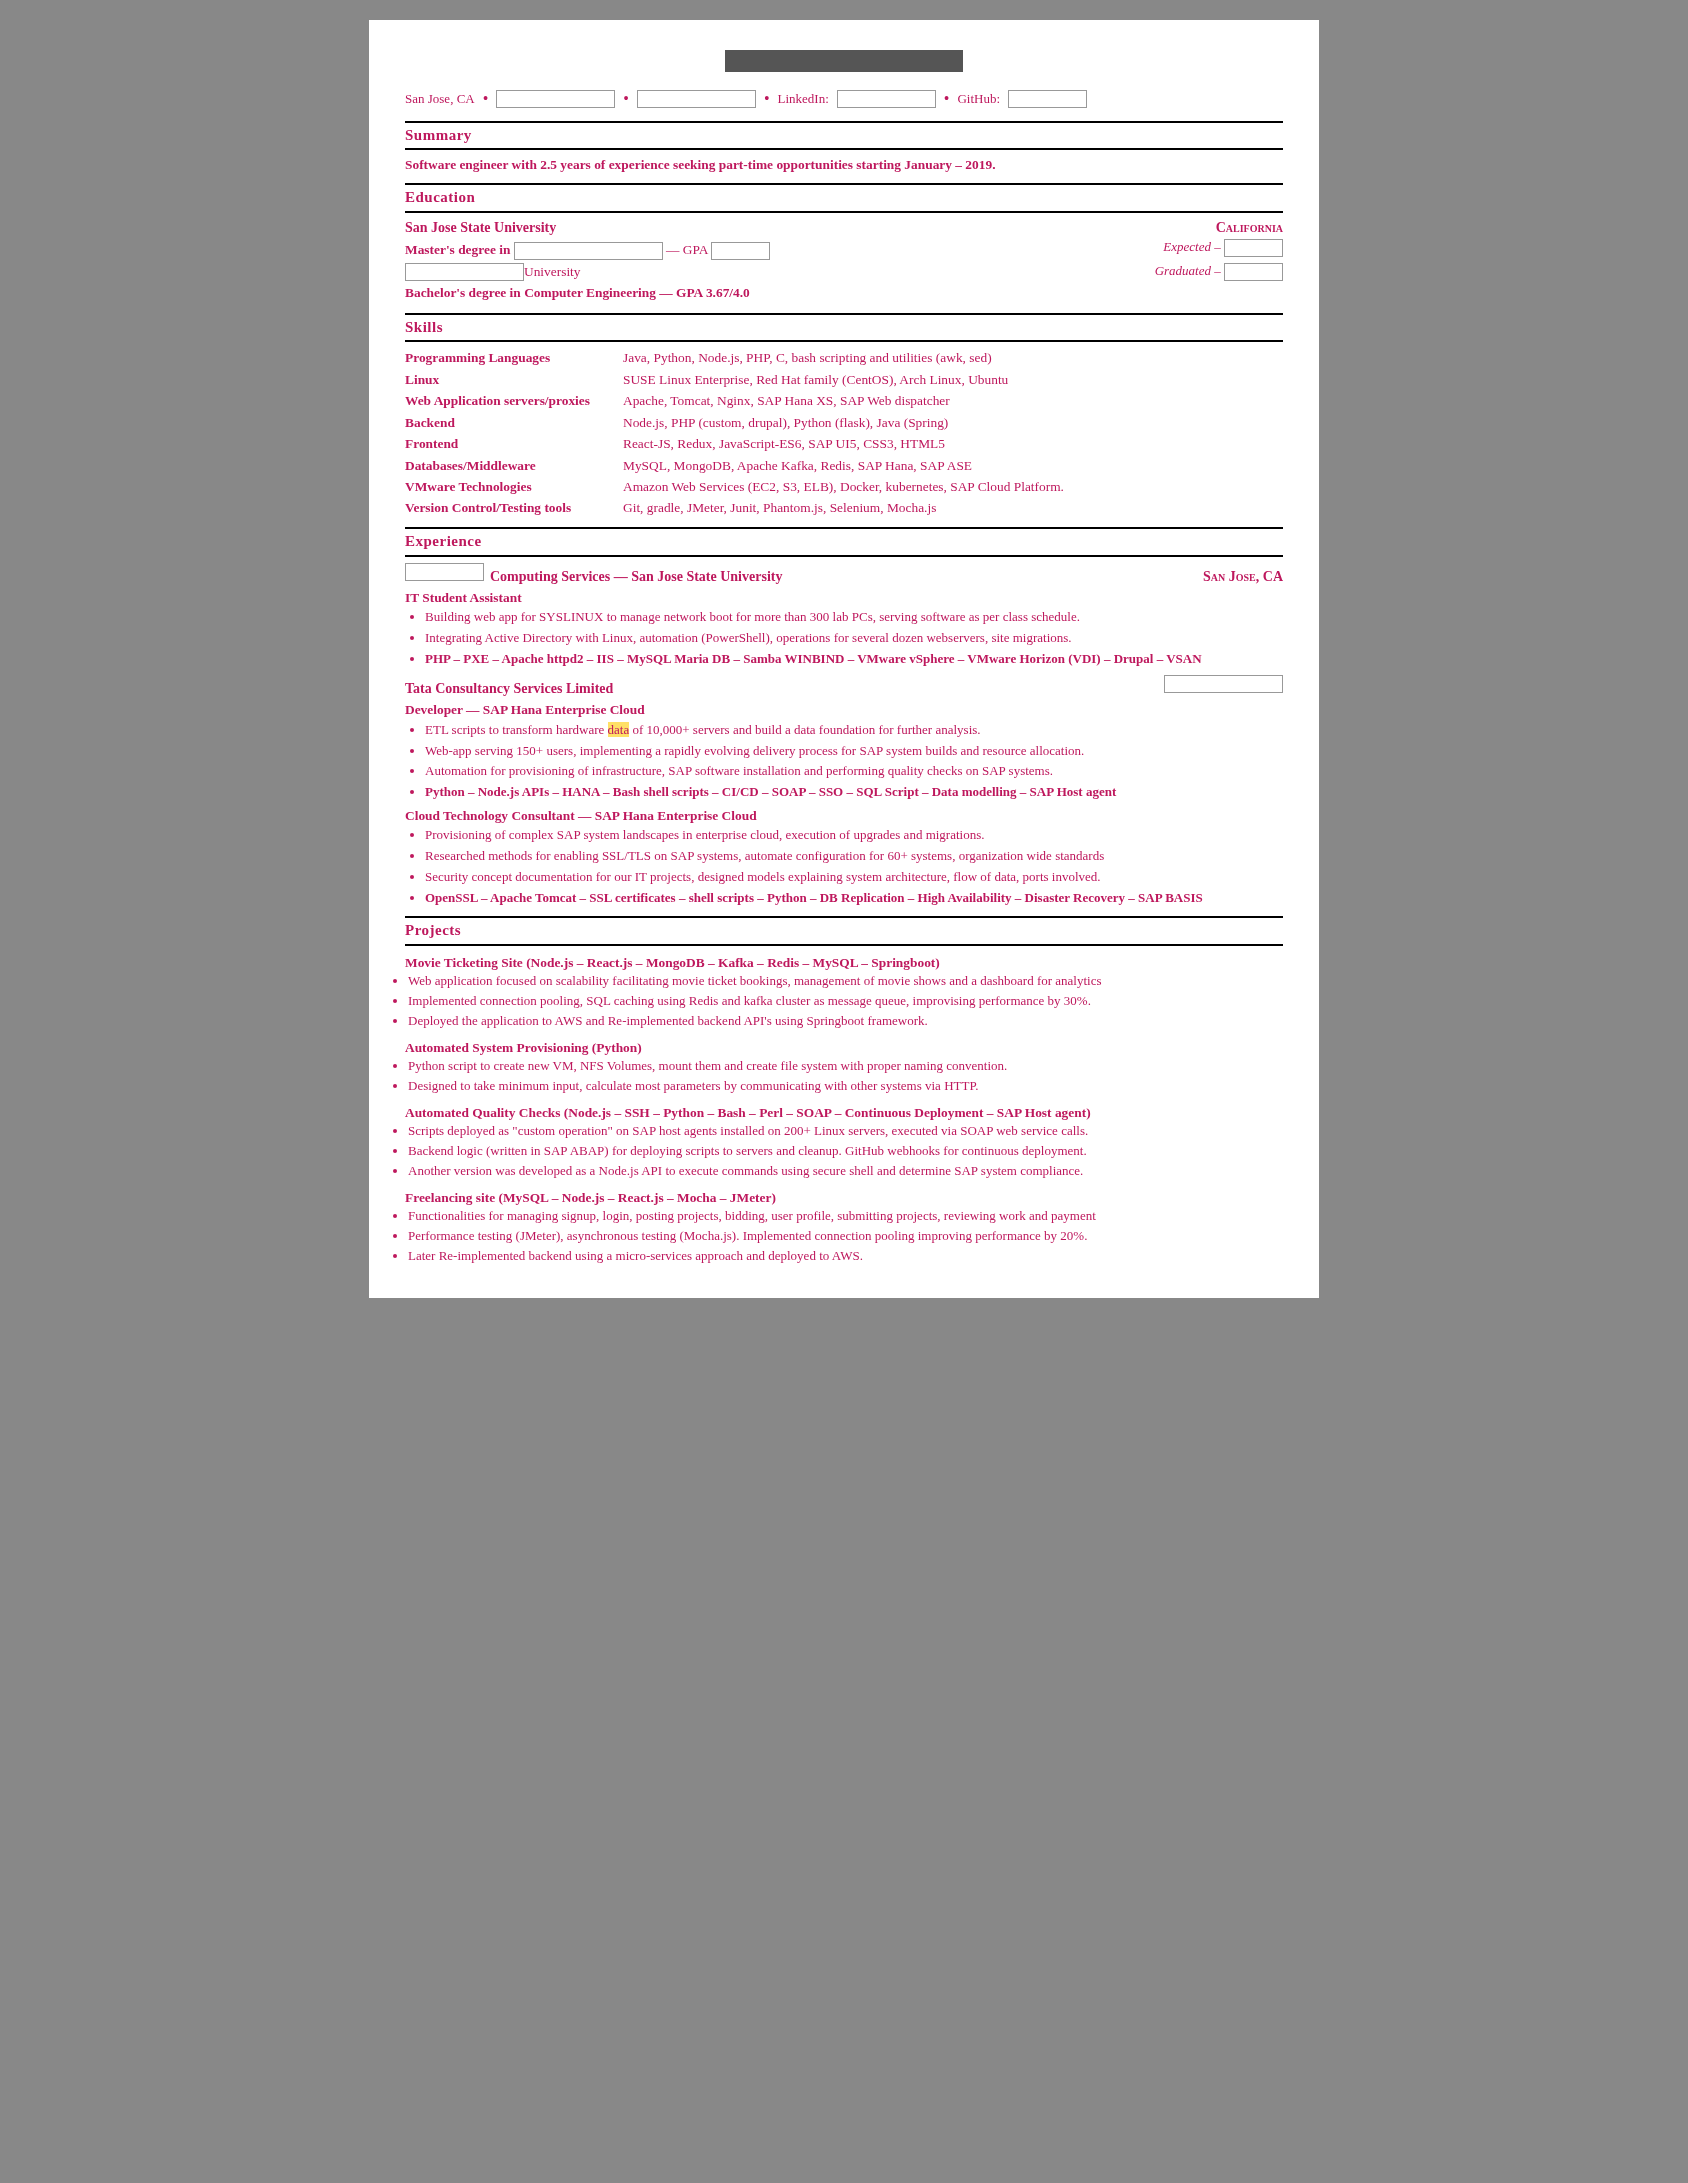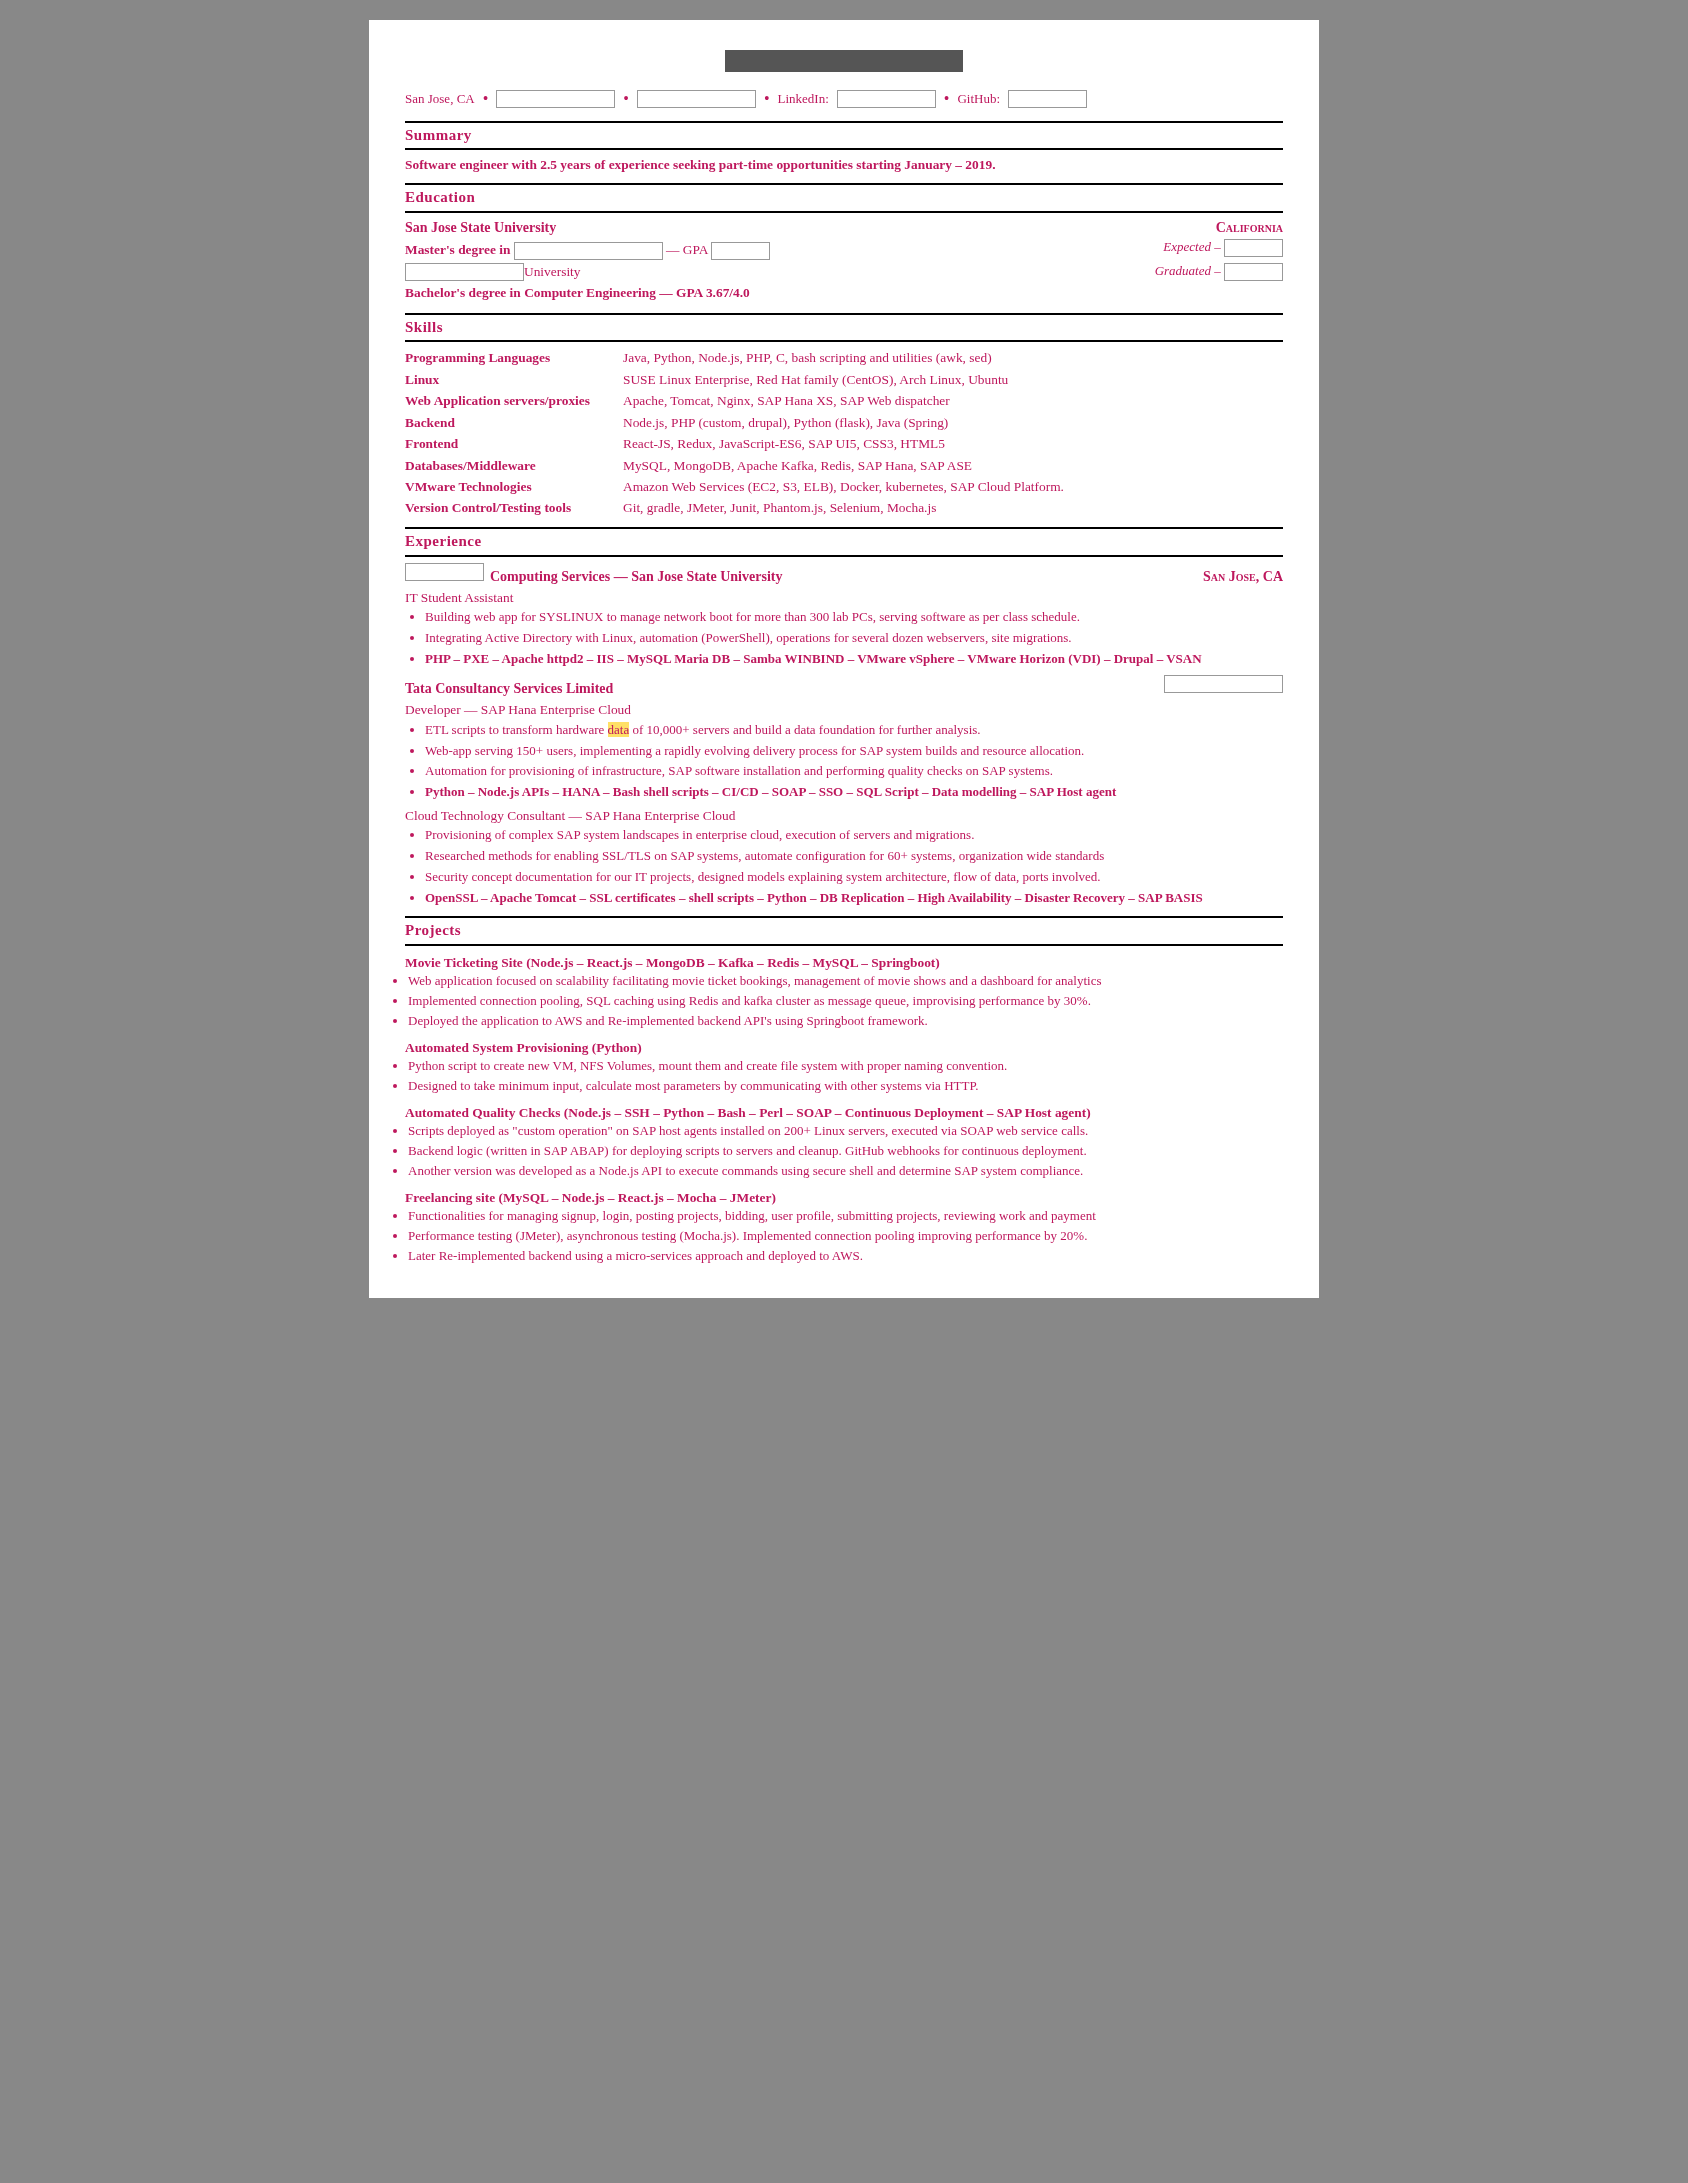--- a/index.html
+++ b/index.html
@@ -83,21 +83,21 @@
     .skills-table td:first-child { font-weight: bold; width: 218px; padding-right: 10px; }
     
     .exp-company-row {
       display: flex;
       justify-content: space-between;
       align-items: baseline;
       margin-top: 6px;
     }
     .exp-company { font-weight: bold; font-size: 14px; }
     .exp-location { font-variant: small-caps; font-size: 14px; font-weight: bold; }
-    .exp-title { font-weight: normal; font-size: 13.4px; margin: 1px 0; }
+    .exp-title { font-weight: bold; font-size: 13.4px; margin: 1px 0; }
     .exp-bullets { margin-left: 20px; margin-bottom: 4px; }
     .exp-bullets li { margin-bottom: 2px; font-size: 13px; }
     
     .project-title { font-weight: bold; font-size: 13.4px; margin-top: 7px; }
     .project-title span { font-weight: normal; }
     .project-bullets { margin-left: 3px; margin-bottom: 2px; }
     .project-bullets li { font-size: 13px; margin-bottom: 1px; }
     .highlight { background: #ffe066; }
   </style>
 </head>
@@ -226,21 +226,21 @@
   <div class="exp-title">Developer — SAP Hana Enterprise Cloud</div>
   <ul class="exp-bullets">
     <li>ETL scripts to transform hardware <span class="highlight">data</span> of 10,000+ servers and build a data foundation for further analysis.</li>
     <li>Web-app serving 150+ users, implementing a rapidly evolving delivery process for SAP system builds and resource allocation.</li>
     <li>Automation for provisioning of infrastructure, SAP software installation and performing quality checks on SAP systems.</li>
     <li><strong>Python – Node.js APIs – HANA – Bash shell scripts – CI/CD – SOAP – SSO – SQL Script – Data modelling – SAP Host agent</strong></li>
   </ul>
 
   <div class="exp-title">Cloud Technology Consultant — SAP Hana Enterprise Cloud</div>
   <ul class="exp-bullets">
-    <li>Provisioning of complex SAP system landscapes in enterprise cloud, execution of servers and migrations.</li>
+    <li>Provisioning of complex SAP system landscapes in enterprise cloud, execution of upgrades and migrations.</li>
     <li>Researched methods for enabling SSL/TLS on SAP systems, automate configuration for 60+ systems, organization wide standards</li>
     <li>Security concept documentation for our IT projects, designed models explaining system architecture, flow of data, ports involved.</li>
     <li><strong>OpenSSL – Apache Tomcat – SSL certificates – shell scripts – Python – DB Replication – High Availability – Disaster Recovery – SAP BASIS</strong></li>
   </ul>
 
   <div class="section-header">Projects</div>
   <div id="projects-container">
       <div>
     <div class="project-title">
       Movie Ticketing Site <span><strong>(Node.js – React.js – MongoDB – Kafka – Redis – MySQL – Springboot)</strong></span>

